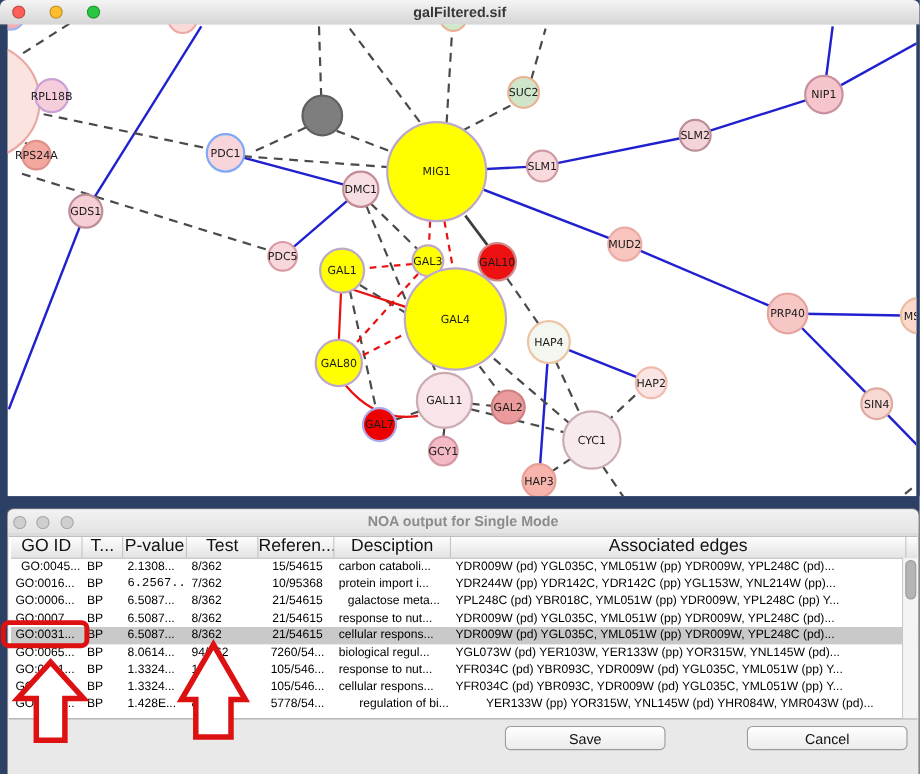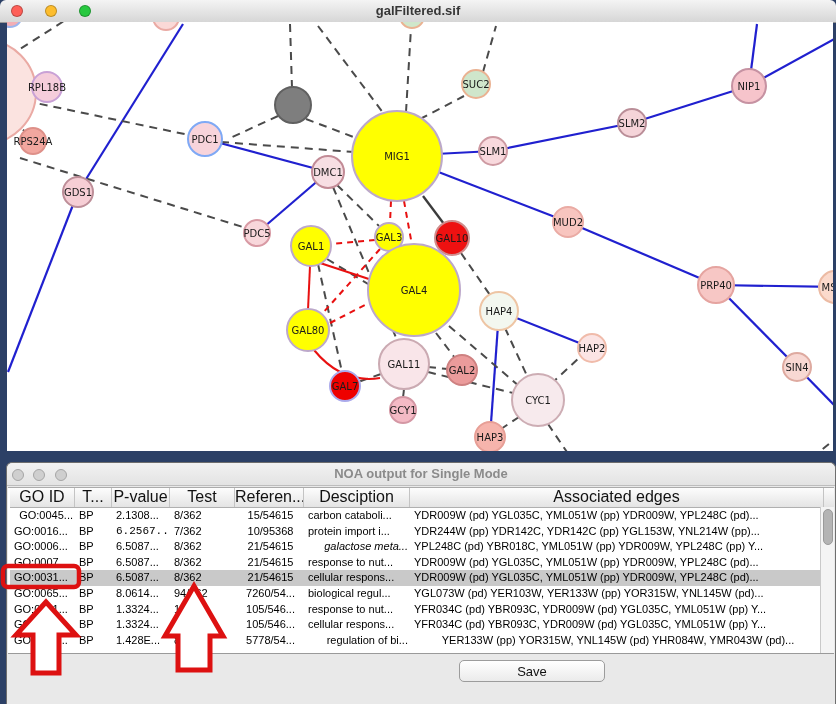--- a/index.html
+++ b/index.html
@@ -220,21 +220,21 @@
           <div class="td" style="width: 69px; text-align: center;">10/95368</div>
           <div class="td" style="width: 106px; text-align: left;">protein import i...</div>
           <div class="td" style="width: 414px; text-align: left;">YDR244W (pp) YDR142C, YDR142C (pp) YGL153W, YNL214W (pp)...</div>
         </div>
         <div class="trow">
           <div class="td" style="width: 65px; text-align: left;">GO:0006...</div>
           <div class="td" style="width: 37px; text-align: left;">BP</div>
           <div class="td" style="width: 58px; text-align: left;">6.5087...</div>
           <div class="td" style="width: 65px; text-align: left;">8/362</div>
           <div class="td" style="width: 69px; text-align: center;">21/54615</div>
-          <div class="td" style="width: 106px; text-align: right; font-style: italic;">galactose meta...</div>
+          <div class="td" style="width: 106px; text-align: center;">galactose meta...</div>
           <div class="td" style="width: 414px; text-align: left;">YPL248C (pd) YBR018C, YML051W (pp) YDR009W, YPL248C (pp) Y...</div>
         </div>
         <div class="trow">
           <div class="td" style="width: 65px; text-align: left;">GO:0007...</div>
           <div class="td" style="width: 37px; text-align: left;">BP</div>
           <div class="td" style="width: 58px; text-align: left;">6.5087...</div>
           <div class="td" style="width: 65px; text-align: left;">8/362</div>
           <div class="td" style="width: 69px; text-align: center;">21/54615</div>
           <div class="td" style="width: 106px; text-align: left;">response to nut...</div>
           <div class="td" style="width: 414px; text-align: left;">YDR009W (pd) YGL035C, YML051W (pp) YDR009W, YPL248C (pd)...</div>
@@ -283,19 +283,20 @@
           <div class="td" style="width: 69px; text-align: center;">5778/54...</div>
           <div class="td" style="width: 106px; text-align: right;">regulation of bi...</div>
           <div class="td" style="width: 414px; text-align: center;">YER133W (pp) YOR315W, YNL145W (pd) YHR084W, YMR043W (pd)...</div>
         </div>
       </div>
   </div>
   <div id="vscroll">
     <div id="vthumb"></div>
   </div>
   <div class="btn" id="save-btn">Save</div>
+  <div class="btn" id="cancel-btn">Cancel</div>
 </div>
 
 <svg id="annot-svg">
     <rect x="3" y="566" width="76" height="21" rx="5" fill="none" stroke="#dd1111" stroke-width="4.5"></rect>
     <polygon points="46,602 16,635 33,635 33,673 59,673 59,635 76,635" fill="#ffffff" stroke="#dd1111" stroke-width="5"></polygon>
     <polygon points="194,586 165,636 178,636 178,670 210,670 210,636 223,636" fill="#ffffff" stroke="#dd1111" stroke-width="5"></polygon>
   </svg>
 
 </body></html>

